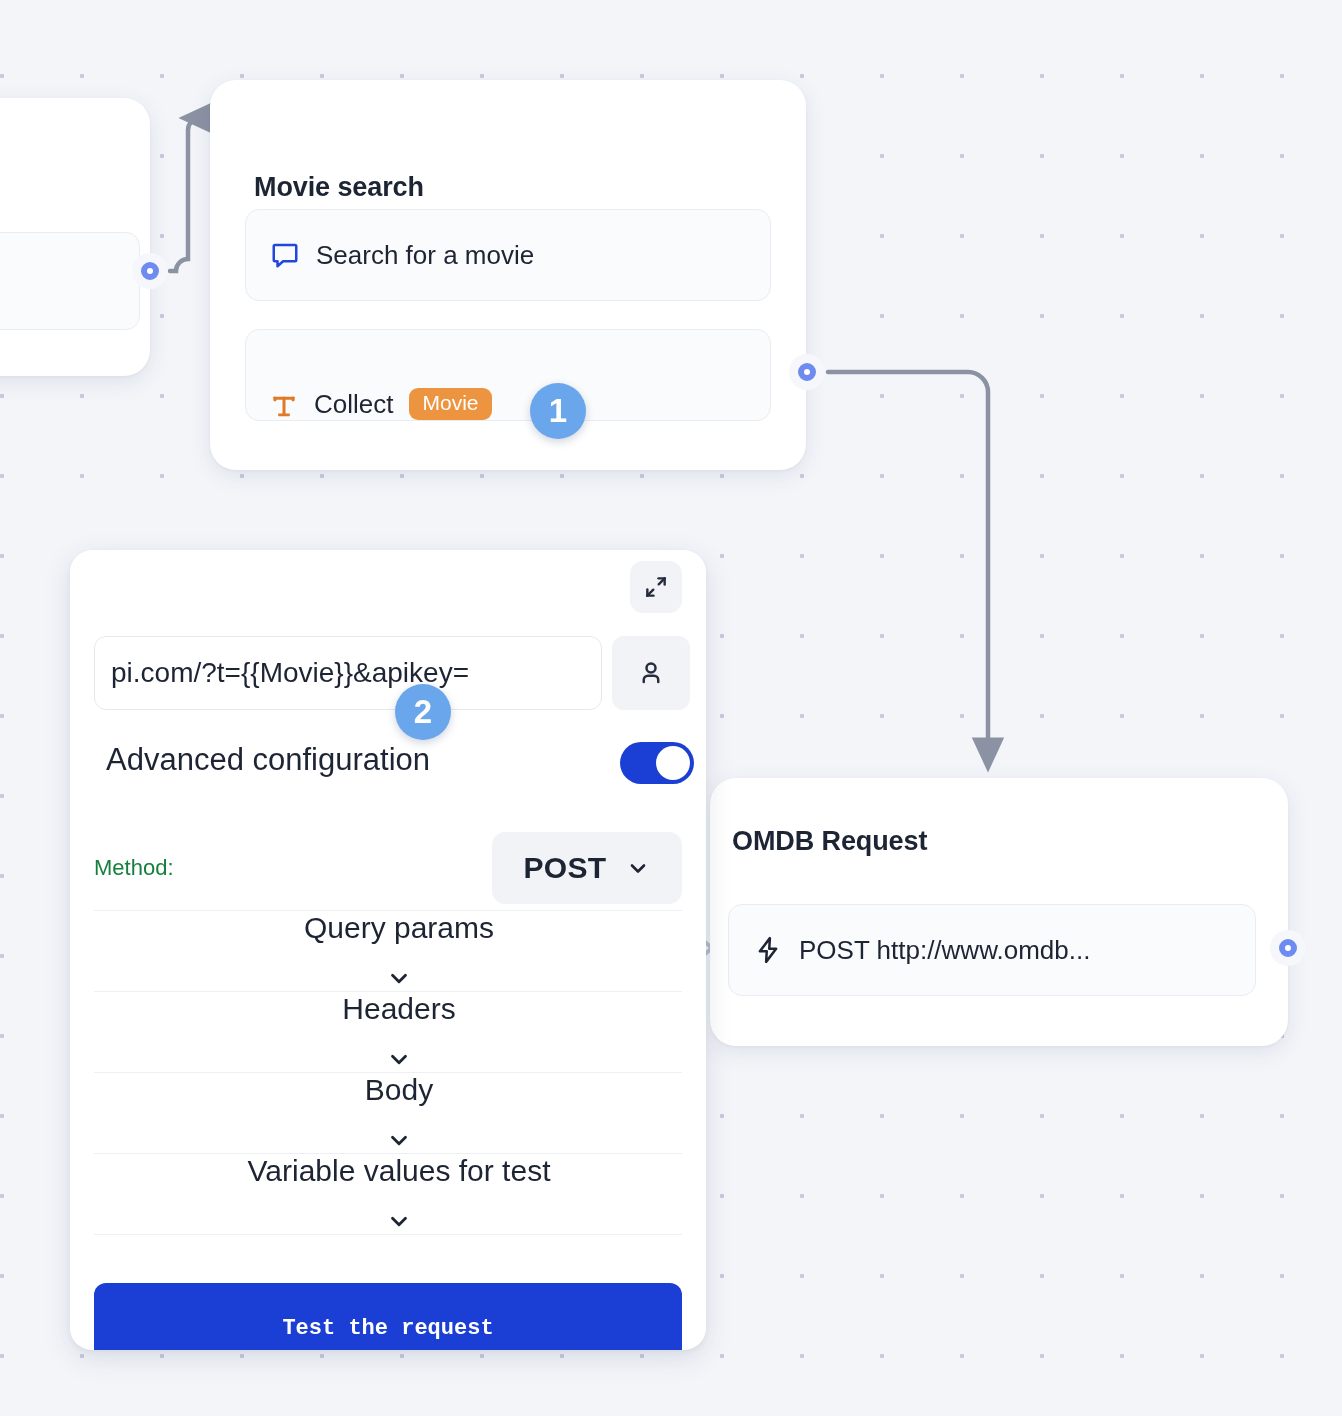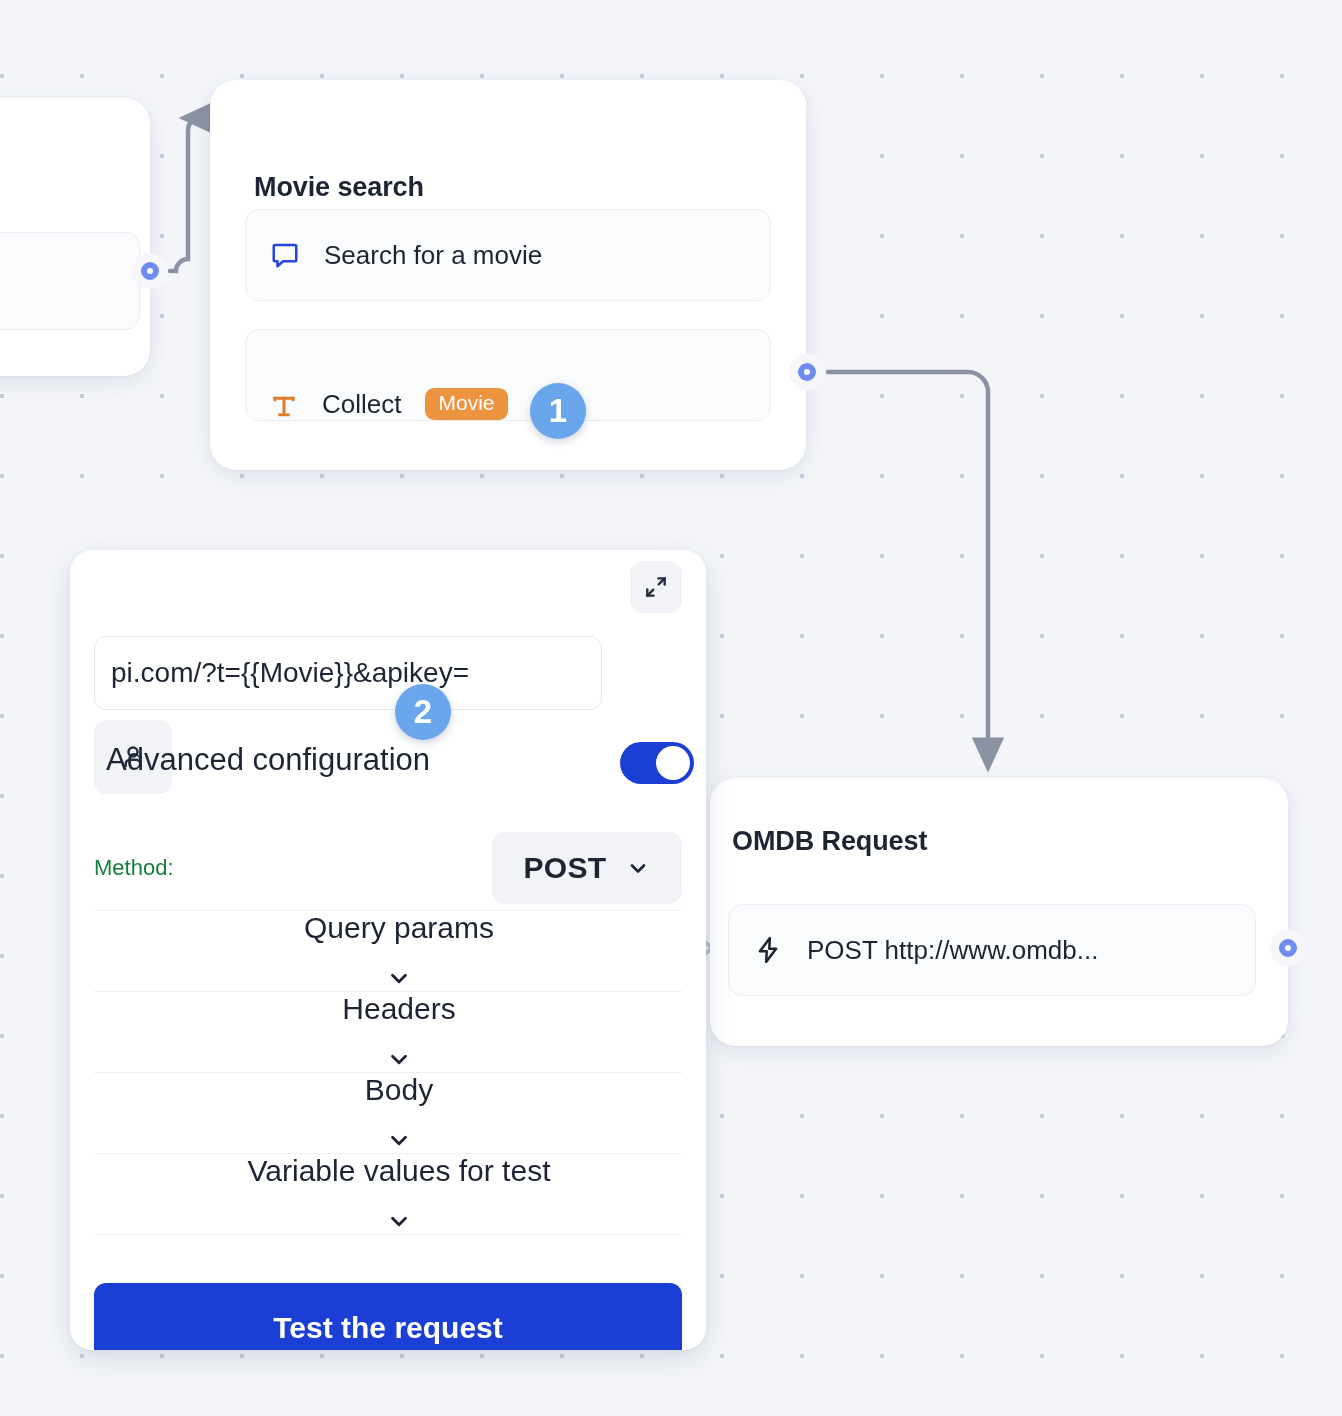--- a/index.html
+++ b/index.html
@@ -39,21 +39,21 @@
   .node-title {
     font-size: 27px;
     font-weight: 700;
     color: #1d2433;
     letter-spacing: -0.1px;
   }
 
   .node-row {
     display: flex;
     align-items: center;
-    gap: 24px;
+    gap: 16px;
     background: #fafbfc;
     border: 1px solid #e9ecf1;
     border-radius: 14px;
     height: 92px;
     padding: 0 24px;
     font-size: 26px;
     color: #1d2433;
   }
 
   .node-row .row-label { white-space: nowrap; }
@@ -162,21 +162,20 @@
     cursor: pointer;
   }
 
   .url-row {
     position: absolute;
     left: 24px;
     top: 86px;
     display: flex;
     gap: 10px;
     align-items: stretch;
-    flex-direction: column;
   }
 
   .url-input {
     width: 508px;
     height: 74px;
     border: 1px solid #e4e8ef;
     border-radius: 12px;
     background: #ffffff;
     font-family: "Liberation Sans", sans-serif;
     font-size: 28px;
@@ -280,22 +279,22 @@
   .test-btn {
     position: absolute;
     left: 24px;
     top: 733px;
     width: 588px;
     height: 90px;
     background: #1b3fd4;
     color: #ffffff;
     border: none;
     border-radius: 12px;
-    font-family: Liberation Sans, sans-serif;
-    font-size: 30px;
+    font-family: Liberation Mono, monospace;
+    font-size: 22px;
     font-weight: 700;
     cursor: pointer;
   }
 
   
   .step-badge {
     position: absolute;
     width: 56px;
     height: 56px;
     border-radius: 50%;

